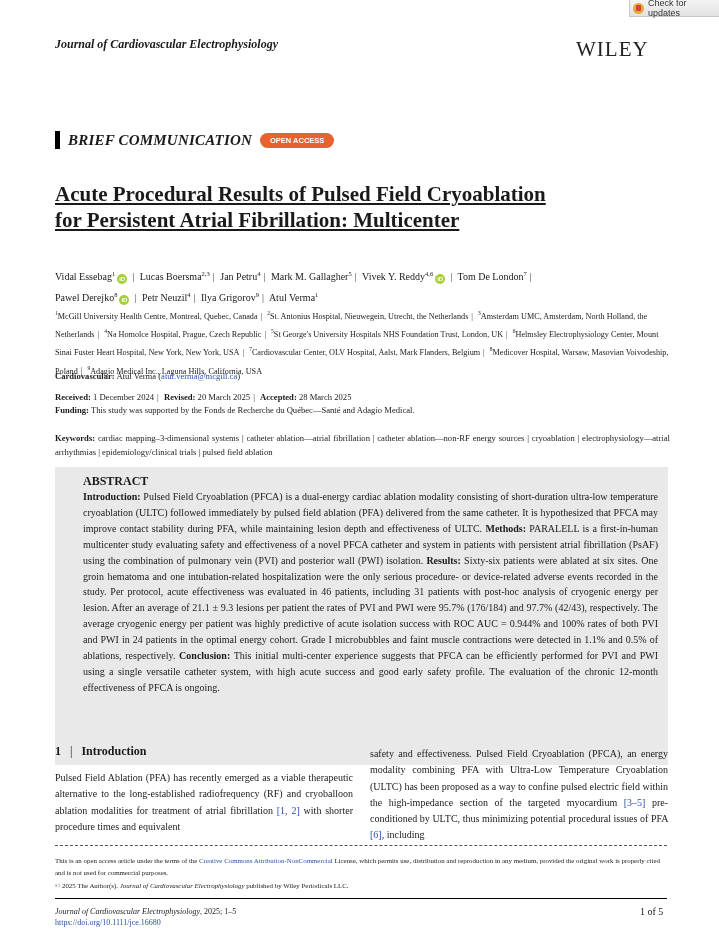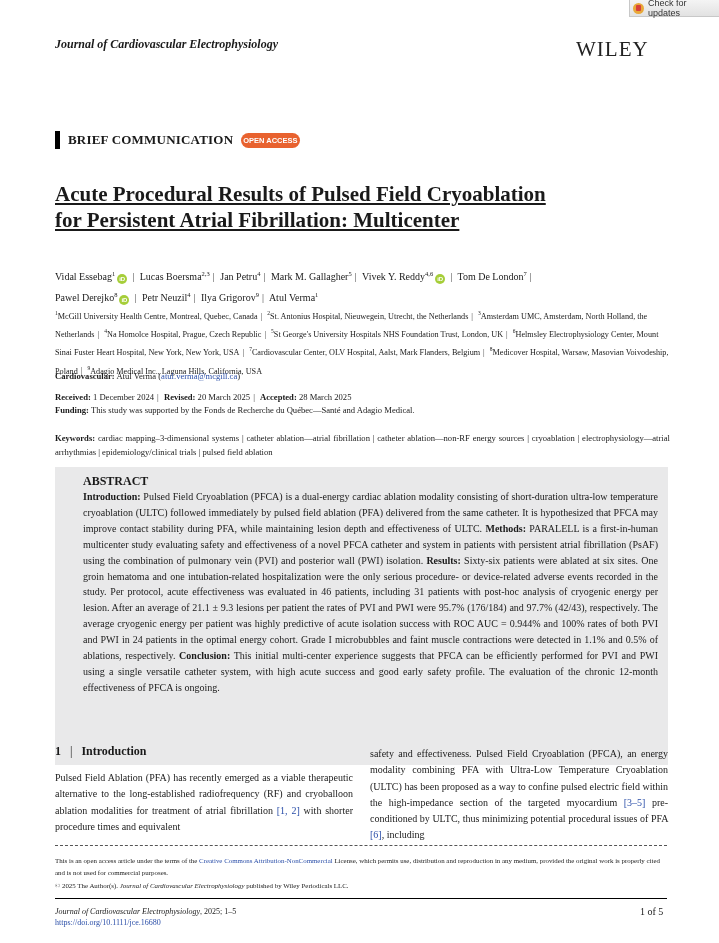--- a/index.html
+++ b/index.html
@@ -5,22 +5,22 @@
   html, body { margin: 0; padding: 0; background: #ffffff; }
   body { width: 719px; height: 943px; position: relative; overflow: hidden; font-family: "Liberation Serif", "DejaVu Serif", serif; color: #1a1a1a; }
   .abs { position: absolute; }
   .check-updates { left: 629px; top: 0px; width: 92px; height: 17px; background: linear-gradient(#f4f4f4, #e2e2e2); border: 1px solid #c8c8c8; border-top: none; font-family: "Liberation Sans", "DejaVu Sans", sans-serif; font-size: 9px; color: #333; display: flex; align-items: center; gap: 4px; padding-left: 3px; box-sizing: border-box; }
   .cu-icon { width: 11px; height: 11px; border-radius: 50%; background: #e8a83a; position: relative; flex: 0 0 11px; }
   .cu-icon::after { content: ""; position: absolute; left: 3px; top: 2px; width: 5px; height: 6px; background: #d8413a; border-radius: 1px; }
   .journal-header { left: 55px; top: 37px; font-style: italic; font-weight: bold; font-size: 12px; }
   .wiley { left: 576px; top: 37px; font-size: 21px; letter-spacing: 1px; color: #222; }
   .brief { left: 55px; top: 131px; display: flex; align-items: center; gap: 8px; }
   .brief-bar { width: 5px; height: 18px; background: #000; }
-  .brief-label { font-weight: bold; font-size: 13px; letter-spacing: 0.2px; }
-  .oa-badge { background: #e8622f; color: #fff; font-family: "Liberation Sans", "DejaVu Sans", sans-serif; font-weight: bold; font-size: 7.5px; padding: 3px 2px; border-radius: 8px; text-align: right; }
+  .brief-label { font-weight: bold; font-size: 15px; letter-spacing: 0.2px; font-style: italic; }
+  .oa-badge { background: #e8622f; color: #fff; font-family: "Liberation Sans", "DejaVu Sans", sans-serif; font-weight: bold; font-size: 7.5px; padding: 3px 10px; border-radius: 8px; text-align: right; }
   .title { left: 55px; top: 181px; width: 620px; font-weight: bold; font-size: 21px; line-height: 26px; text-decoration: underline; }
   .authors { left: 55px; top: 265px; width: 620px; font-size: 10px; line-height: 17px; }
   .authors sup { font-size: 6.5px; }
   .orcid { display: inline-block; width: 10px; height: 10px; border-radius: 50%; background: #a6ce39; color: #fff; font-family: "Liberation Sans", sans-serif; font-size: 6px; font-weight: bold; line-height: 10px; text-align: center; vertical-align: -1px; margin: 0 2px; }
   .sep { color: #444; margin: 0 3px; }
   .affil { left: 55px; top: 306px; width: 615px; font-size: 8.2px; line-height: 14.5px; }
   .affil sup { font-size: 5.5px; }
   .meta { left: 55px; width: 615px; font-size: 8.6px; line-height: 13.5px; }
   .meta b { font-weight: bold; }
   .link { color: #2a4ea8; }

